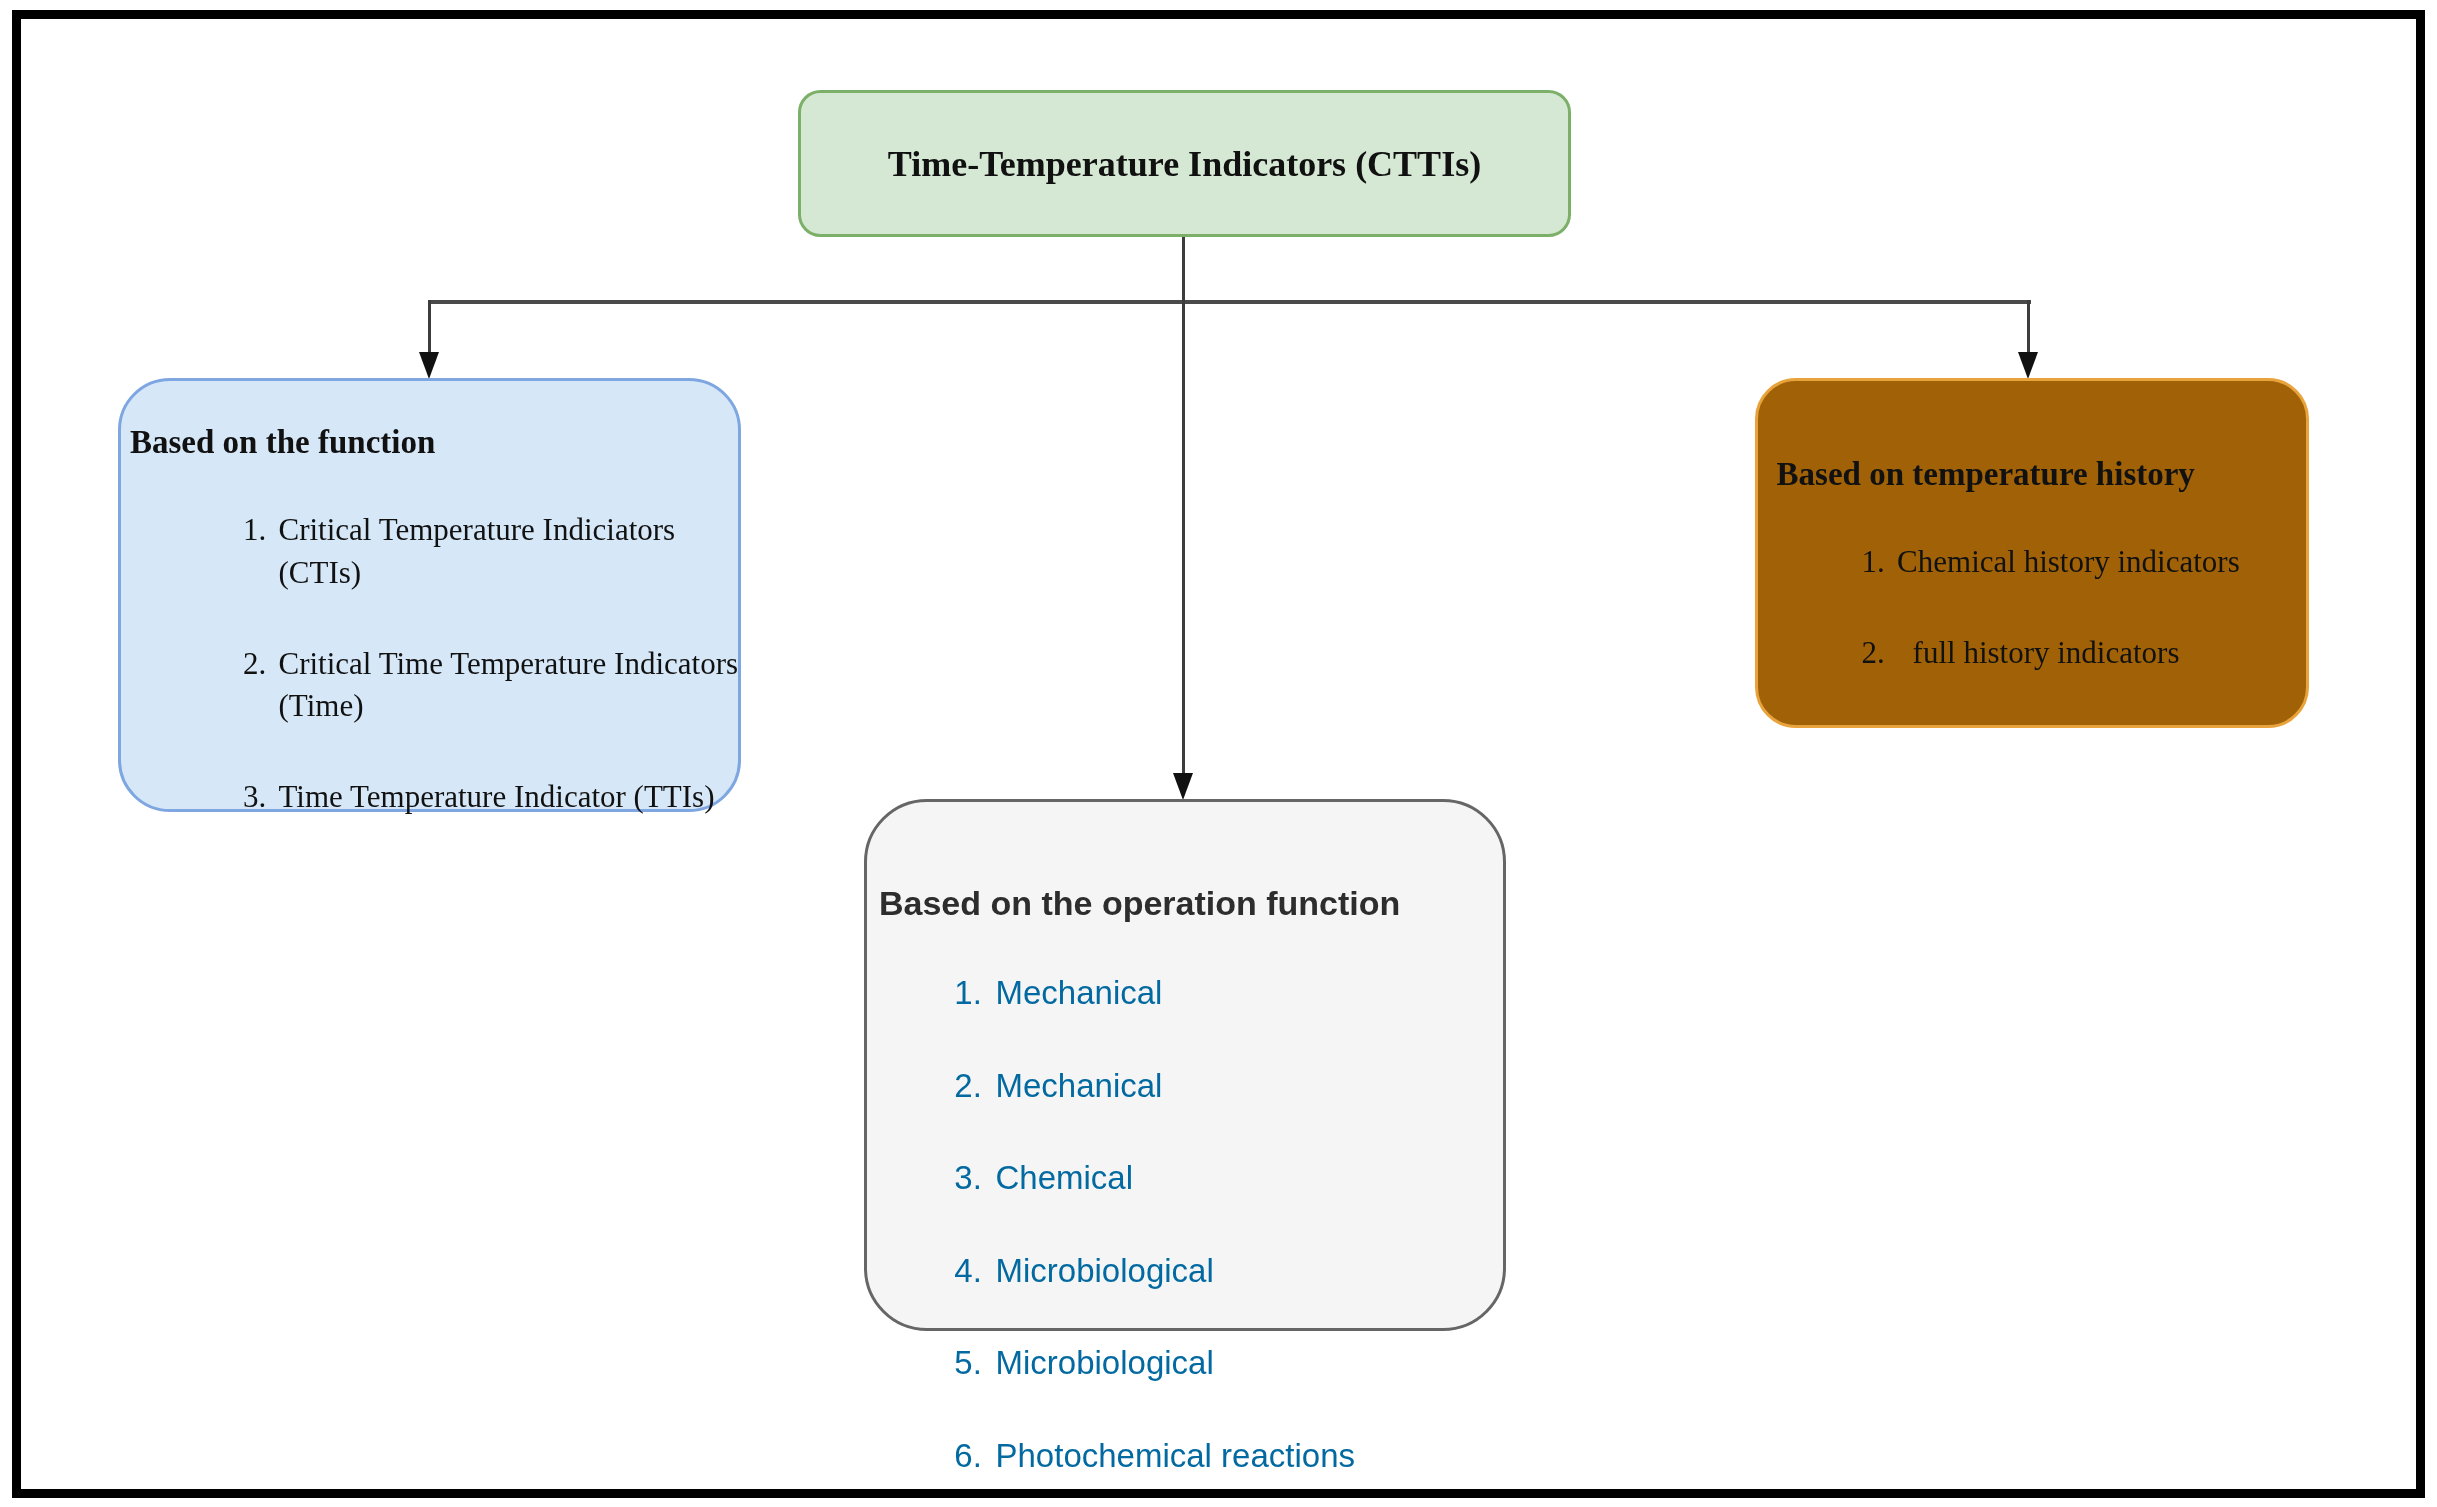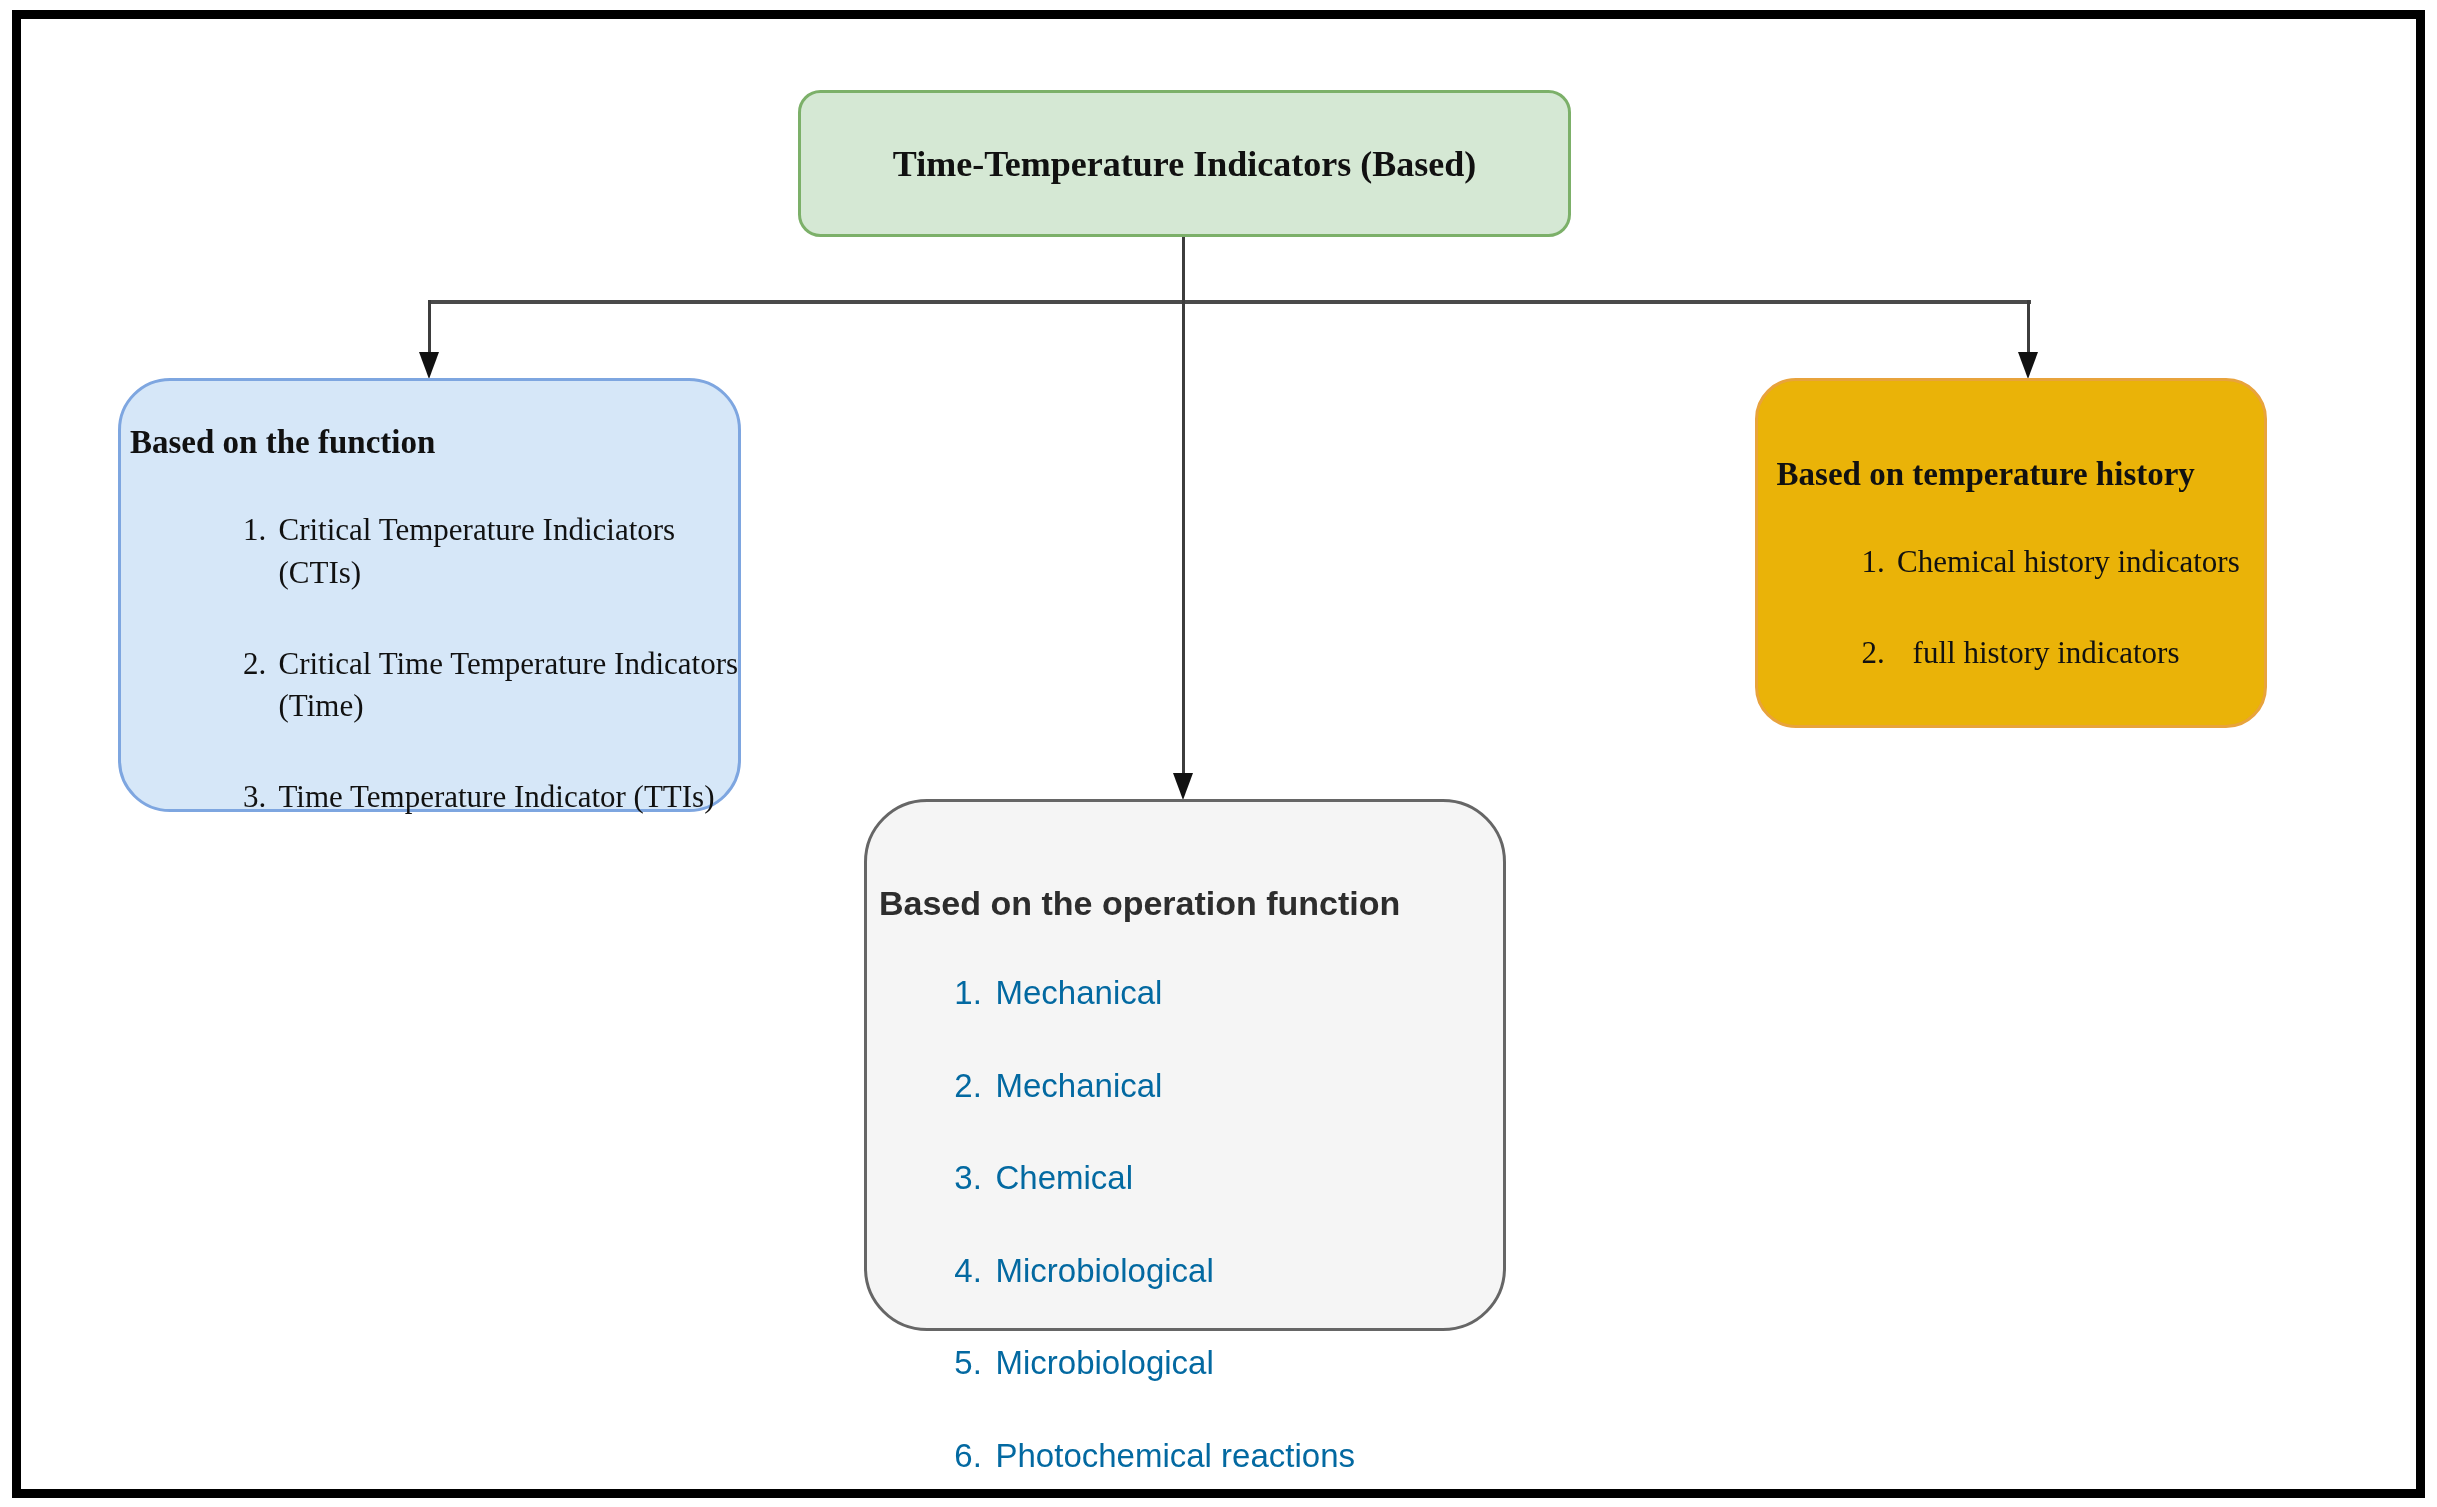--- a/index.html
+++ b/index.html
@@ -45,22 +45,22 @@
   .node-function ol {
     margin: 34px 0 0 0;
     padding-left: 144px;
     width: 484px;
     font-size: 31px;
     line-height: 1.38;
   }
   .node-function li:nth-child(3) { white-space: nowrap; }
   
   .node-history {
-    left: 1755px; top: 378px; width: 512px; height: 350px;
-    background: #eab308;
+    left: 1755px; top: 378px; width: 554px; height: 350px;
+    background: #a16207;
     border: 3.7px solid #e8a33c;
     border-radius: 41px;
     padding: 75px 13.4px 0 18.6px;
     color: #111111;
   }
   .node-history .node-title {
     font-size: 33px; font-weight: bold;
   }
   .node-history ol {
     margin: 37px 0 0 0;
@@ -119,21 +119,21 @@
   <div class="connector conn-v-root"></div>
   <div class="connector conn-h"></div>
   <div class="connector conn-v-left"></div>
   <div class="connector conn-v-center"></div>
   <div class="connector conn-v-right"></div>
   <div class="arrowhead arrow-left"></div>
   <div class="arrowhead arrow-center"></div>
   <div class="arrowhead arrow-right"></div>
 
   <div class="node node-root">
-    <span>Time-Temperature Indicators (Based)</span>
+    <span>Time-Temperature Indicators (CTTIs)</span>
   </div>
 
   <div class="node node-function">
     <div class="node-title">Based on the function</div>
     <ol>
       <li>Critical Temperature Indiciators (CTIs)</li>
       <li>Critical Time Temperature Indicators (Time)</li>
       <li>Time Temperature Indicator (TTIs)</li>
     </ol>
   </div>

